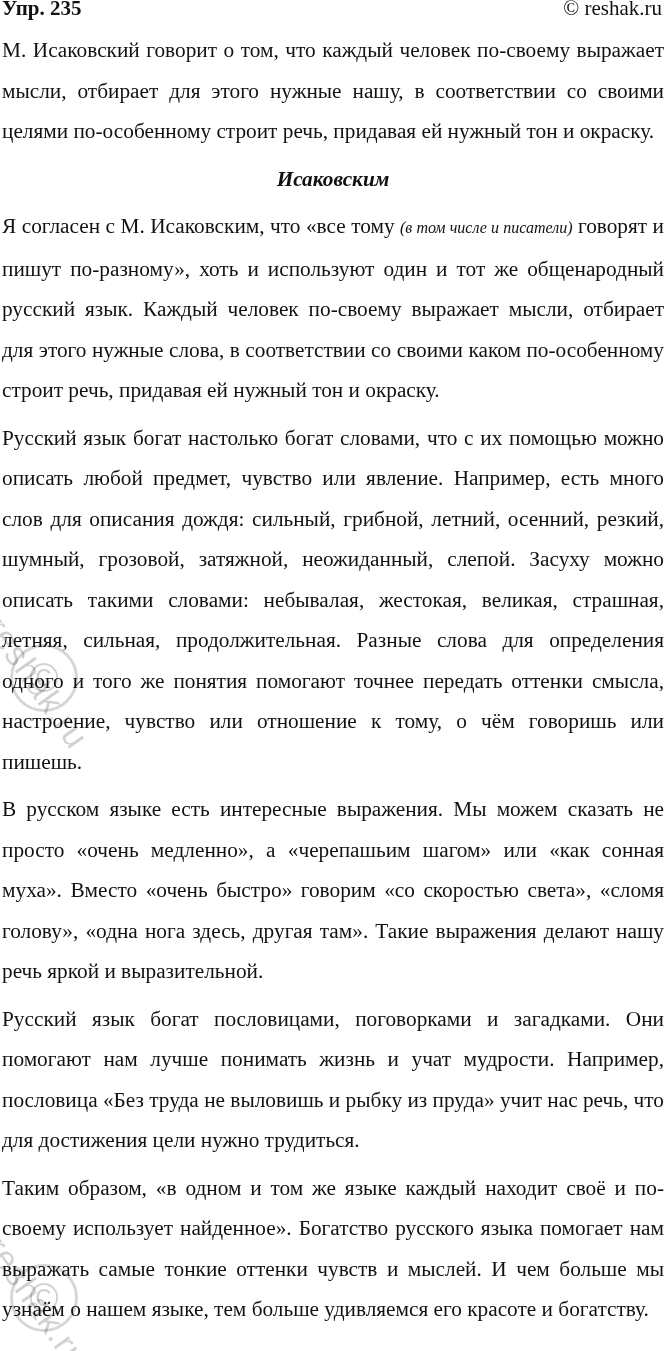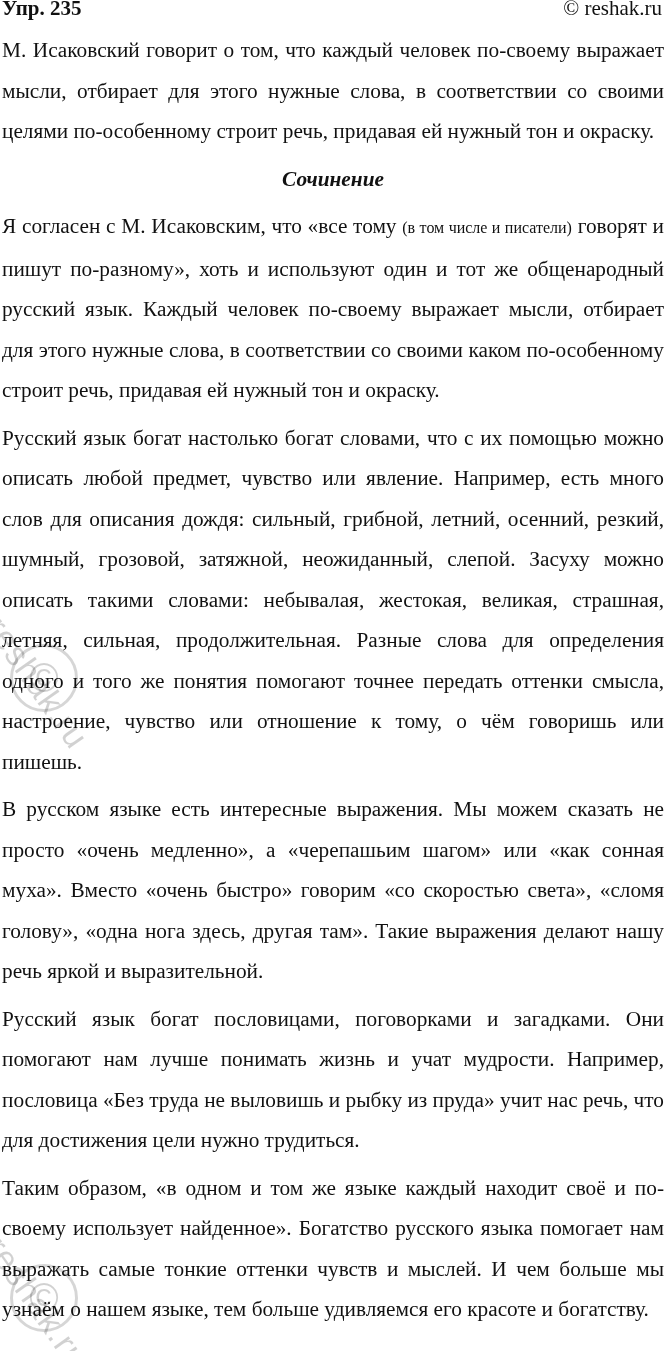--- a/index.html
+++ b/index.html
@@ -4,36 +4,36 @@
   <style>
     html, body { margin: 0; padding: 0; background: #ffffff; }
     body { width: 666px; height: 1351px; position: relative; overflow: hidden;
       font-family: "Liberation Serif", "DejaVu Serif", serif; color: #111; }
     .header { position: absolute; top: 0; left: 0; right: 0; height: 22px; text-align: center; }
     .ex-num { position: absolute; left: 2px; top: -4px; font-weight: bold; font-size: 21px; }
     .site { position: absolute; right: 4px; top: -4px; font-size: 21px; }
     .content { position: absolute; top: 30px; left: 2px; width: 662px; font-size: 21.3px; line-height: 40.5px; }
     p { margin: 0 0 7px 0; text-align: justify; text-align-last: left; }
     .center { text-align: center; text-align-last: center; font-style: italic; font-weight: bold; margin: 0 0 7px 0; }
-    .small-it { font-size: 16px; }
+    .small-it { font-style: italic; font-size: 16px; }
     .wm { position: absolute; color: rgba(0,0,0,0.18); font-family: "Liberation Sans", sans-serif; pointer-events: none; }
     .wm .circle { position: absolute; width: 62px; height: 62px; border: 3px solid rgba(0,0,0,0.16); border-radius: 50%; left: 10px; top: 44px; font-size: 40px; line-height: 62px; text-align: center; }
     .wm .txt { position: absolute; font-size: 34px; transform: rotate(55deg); transform-origin: left top; left: 10px; top: 10px; white-space: nowrap; letter-spacing: 1px; }
   </style>
 </head>
 <body>
 
 <div class="header">
   <span class="ex-num">Упр. 235</span>
   <span class="site">© reshak.ru</span>
 </div>
 
 <div class="content">
-  <p>М. Исаковский говорит о том, что каждый человек по-своему выражает мысли, отбирает для этого нужные слова, в соответствии со своими целями по-особенному строит речь, придавая ей нужный тон и окраску.</p>
-  <div class="center">Сочинение</div>
+  <p>М. Исаковский говорит о том, что каждый человек по-своему выражает мысли, отбирает для этого нужные нашу, в соответствии со своими целями по-особенному строит речь, придавая ей нужный тон и окраску.</p>
+  <div class="center">Исаковским</div>
   <p><span>Я согласен с М. Исаковским, что «все тому </span><span class="small-it">(в том числе и писатели)</span><span> говорят и пишут по-разному», хоть и используют один и тот же общенародный русский язык. Каждый человек по-своему выражает мысли, отбирает для этого нужные слова, в соответствии со своими каком по-особенному строит речь, придавая ей нужный тон и окраску.</span></p>
   <p>Русский язык богат настолько богат словами, что с их помощью можно описать любой предмет, чувство или явление. Например, есть много слов для описания дождя: сильный, грибной, летний, осенний, резкий, шумный, грозовой, затяжной, неожиданный, слепой. Засуху можно описать такими словами: небывалая, жестокая, великая, страшная, летняя, сильная, продолжительная. Разные слова для определения одного и того же понятия помогают точнее передать оттенки смысла, настроение, чувство или отношение к тому, о чём говоришь или пишешь.</p>
   <p>В русском языке есть интересные выражения. Мы можем сказать не просто «очень медленно», а «черепашьим шагом» или «как сонная муха». Вместо «очень быстро» говорим «со скоростью света», «сломя голову», «одна нога здесь, другая там». Такие выражения делают нашу речь яркой и выразительной.</p>
   <p>Русский язык богат пословицами, поговорками и загадками. Они помогают нам лучше понимать жизнь и учат мудрости. Например, пословица «Без труда не выловишь и рыбку из пруда» учит нас речь, что для достижения цели нужно трудиться.</p>
   <p>Таким образом, «в одном и том же языке каждый находит своё и по-своему использует найденное». Богатство русского языка помогает нам выражать самые тонкие оттенки чувств и мыслей. И чем больше мы узнаём о нашем языке, тем больше удивляемся его красоте и богатству.</p>
 </div>
 
 <div class="wm" style="left:0;top:600px;width:140px;height:160px;">
   <span class="txt">reshak.ru</span>
   <span class="circle">©</span>

